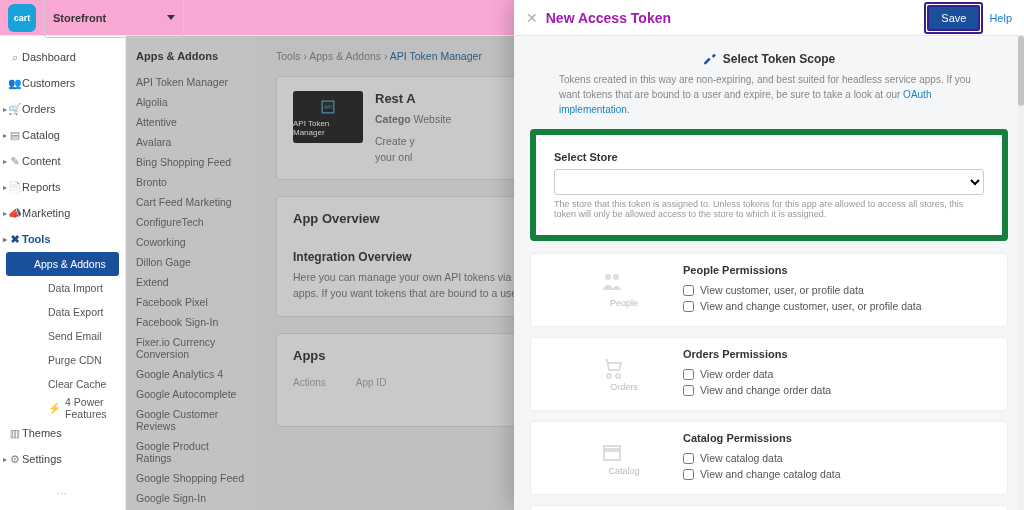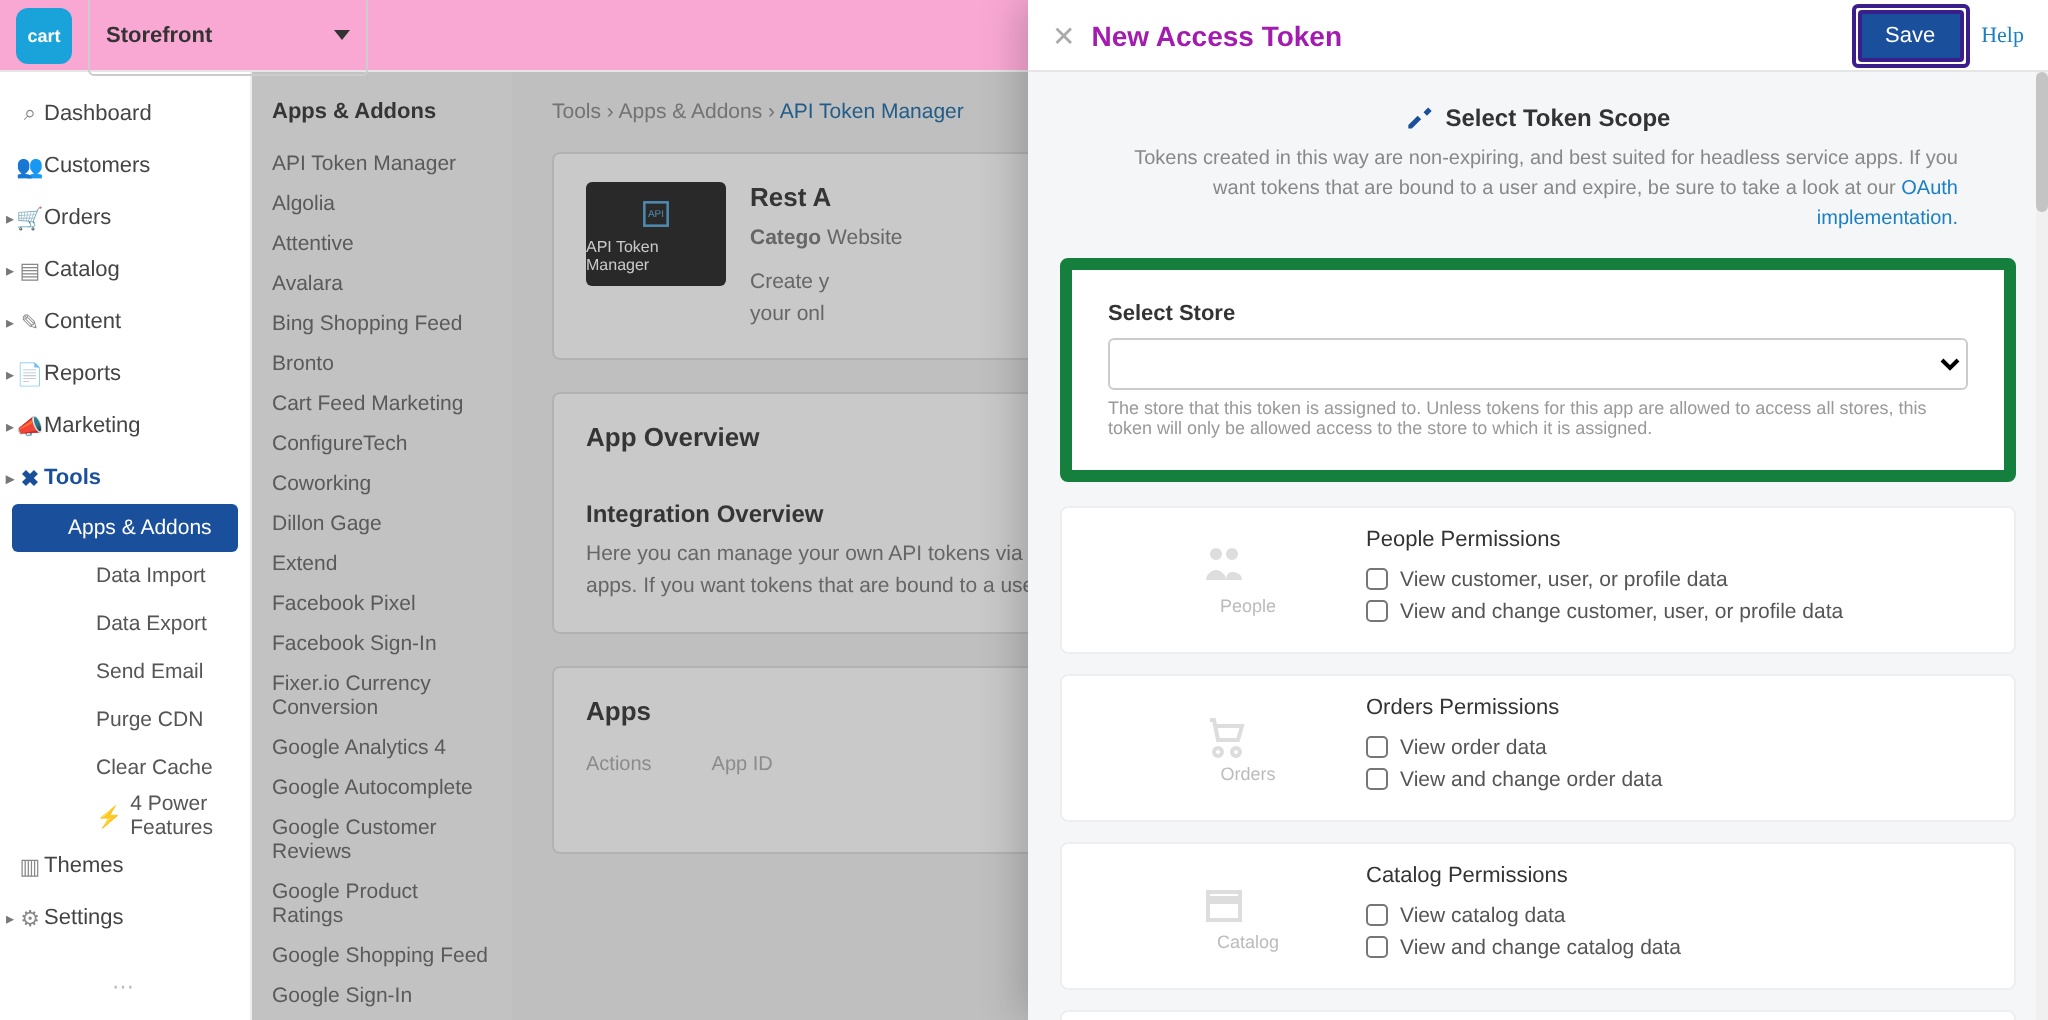--- a/index.html
+++ b/index.html
@@ -40,39 +40,39 @@
   .appimg { width:70px; height:52px; background:#222; color:#fff; font-size:8px; display:flex; flex-direction:column; align-items:center; justify-content:center; border-radius:3px; float:left; margin-right:12px;}
   .appimg svg { margin-bottom:2px; }
 
   
   .drawer { position: absolute; top: 0; right: 0; width: 510px; height: 510px; background: #f5f6f7; box-shadow: -4px 0 20px rgba(0,0,0,.2); z-index: 20; display:flex; flex-direction:column;}
   .drawer-hdr { height: 36px; background: #fff; border-bottom: 1px solid #e5e5e5; display:flex; align-items:center; padding: 0 12px; }
   .drawer-hdr .close { font-size: 14px; color:#aaa; margin-right:8px; cursor:pointer; }
   .drawer-hdr h2 { font-size: 14px; font-weight:700; color:#a21caf; flex:1; }
   .savebtn { border: 2px solid #3a1e8c; background: #1a4f9c; color:#fff; padding: 5px 12px; font-size: 11px; border-radius: 2px; cursor:pointer; }
   .savebtn-wrap { border: 2px solid #3a1e8c; padding:1px; border-radius:3px;}
-  .helplink { color:#1a7fc4; font-size: 11px; margin-left: 6px; cursor:pointer;font-family:Liberation Serif, serif;}
+  .helplink { color:#1a7fc4; font-size: 11px; margin-left: 6px; cursor:pointer;}
   .drawer-body { flex:1; overflow-y:auto; padding: 12px 16px 20px; }
 
   .scope-title { text-align:center; font-size: 12px; color:#333; font-weight:700; margin: 4px 0 6px; display:flex; align-items:center; justify-content:center; gap:6px;}
-  .scope-desc { text-align:right; font-size: 10px; color:#888; line-height:1.5; max-width: 420px; margin: 0 auto 8px;}
+  .scope-desc { text-align:left; font-size: 10px; color:#888; line-height:1.5; max-width: 420px; margin: 0 auto 8px;}
   .scope-desc a { color:#1a7fc4; }
 
   .section { background:#fff; border-radius:4px; padding: 16px 18px; margin: 12px 0; border:6px solid #15803d; }
   .section label { font-size: 11px; font-weight:700; color:#333; display:block; margin-bottom:6px; }
   .section select { width:100%; height:26px; border:1px solid #ccc; border-radius:3px; background:#fff; font-size:11px; }
   .hint { font-size: 9px; color:#999; margin-top:4px; }
 
   .perm { background:#fff; border-radius:4px; padding: 10px 16px; margin: 10px 0; border:1px solid #eee; display:flex; }
   .perm .iconcol { width: 130px; display:flex; flex-direction:column; align-items:center; justify-content:center; color:#ccc; }
   .perm .iconcol svg { width:30px; height:24px; fill:#ddd; }
   .perm .iconcol .cap { font-size:9px; color:#bbb; margin-top:2px;padding-left:24px;}
   .perm .content { flex:1; padding-left: 6px; }
-  .perm .content h5 { font-size:11px; font-weight:400; color:#333; margin-bottom:8px; }
-  .chk { display:flex; align-items:flex-start; font-size:10.5px; color:#555; margin: 4px 0; }
+  .perm .content h5 { font-size:11px; font-weight:700; color:#333; margin-bottom:8px; }
+  .chk { display:flex; align-items:center; font-size:10.5px; color:#555; margin: 4px 0; }
   .chk input { margin-right:6px; width:11px; height:11px; }
 
   
   .pagescroll { position:absolute; top:36px; right:0; width:6px; height:474px; background:#f0f0f0; z-index:30;}
   .pagescroll .thumb { position:absolute; top:0; width:100%; height:70px; background:#c4c4c4; border-radius:3px;}
 </style>
 </head>
 <body>
 
 <div class="topbar">

